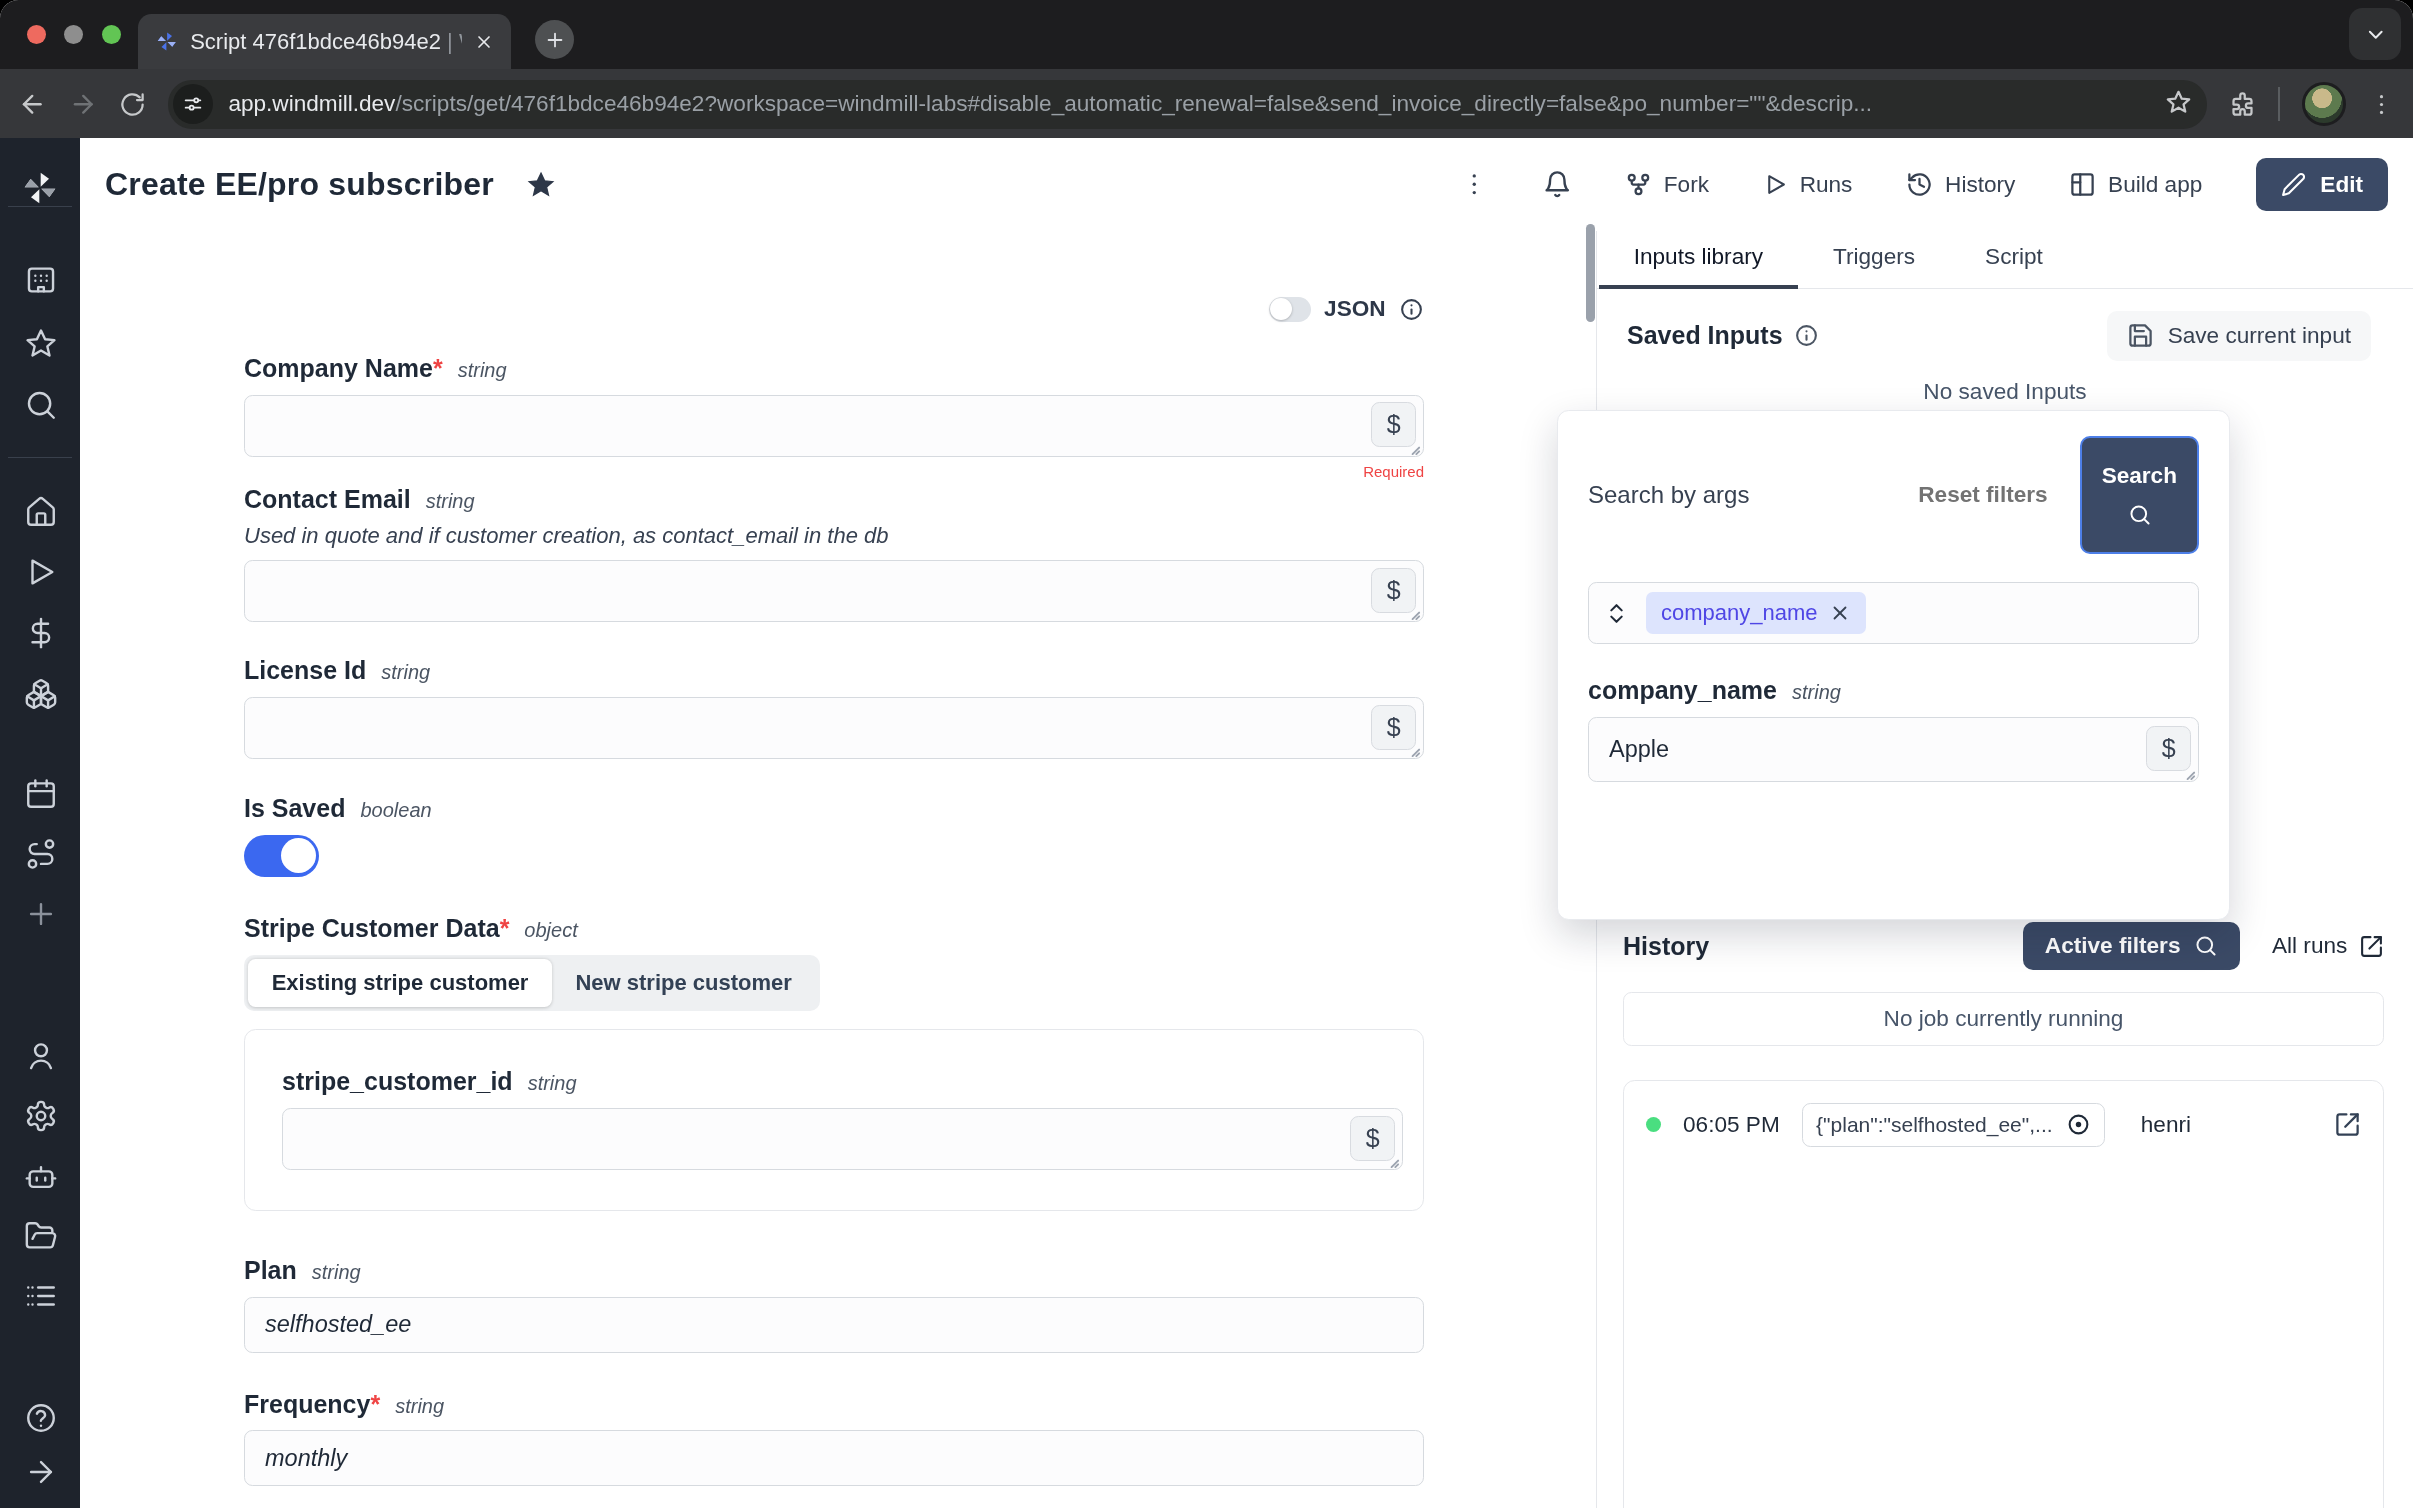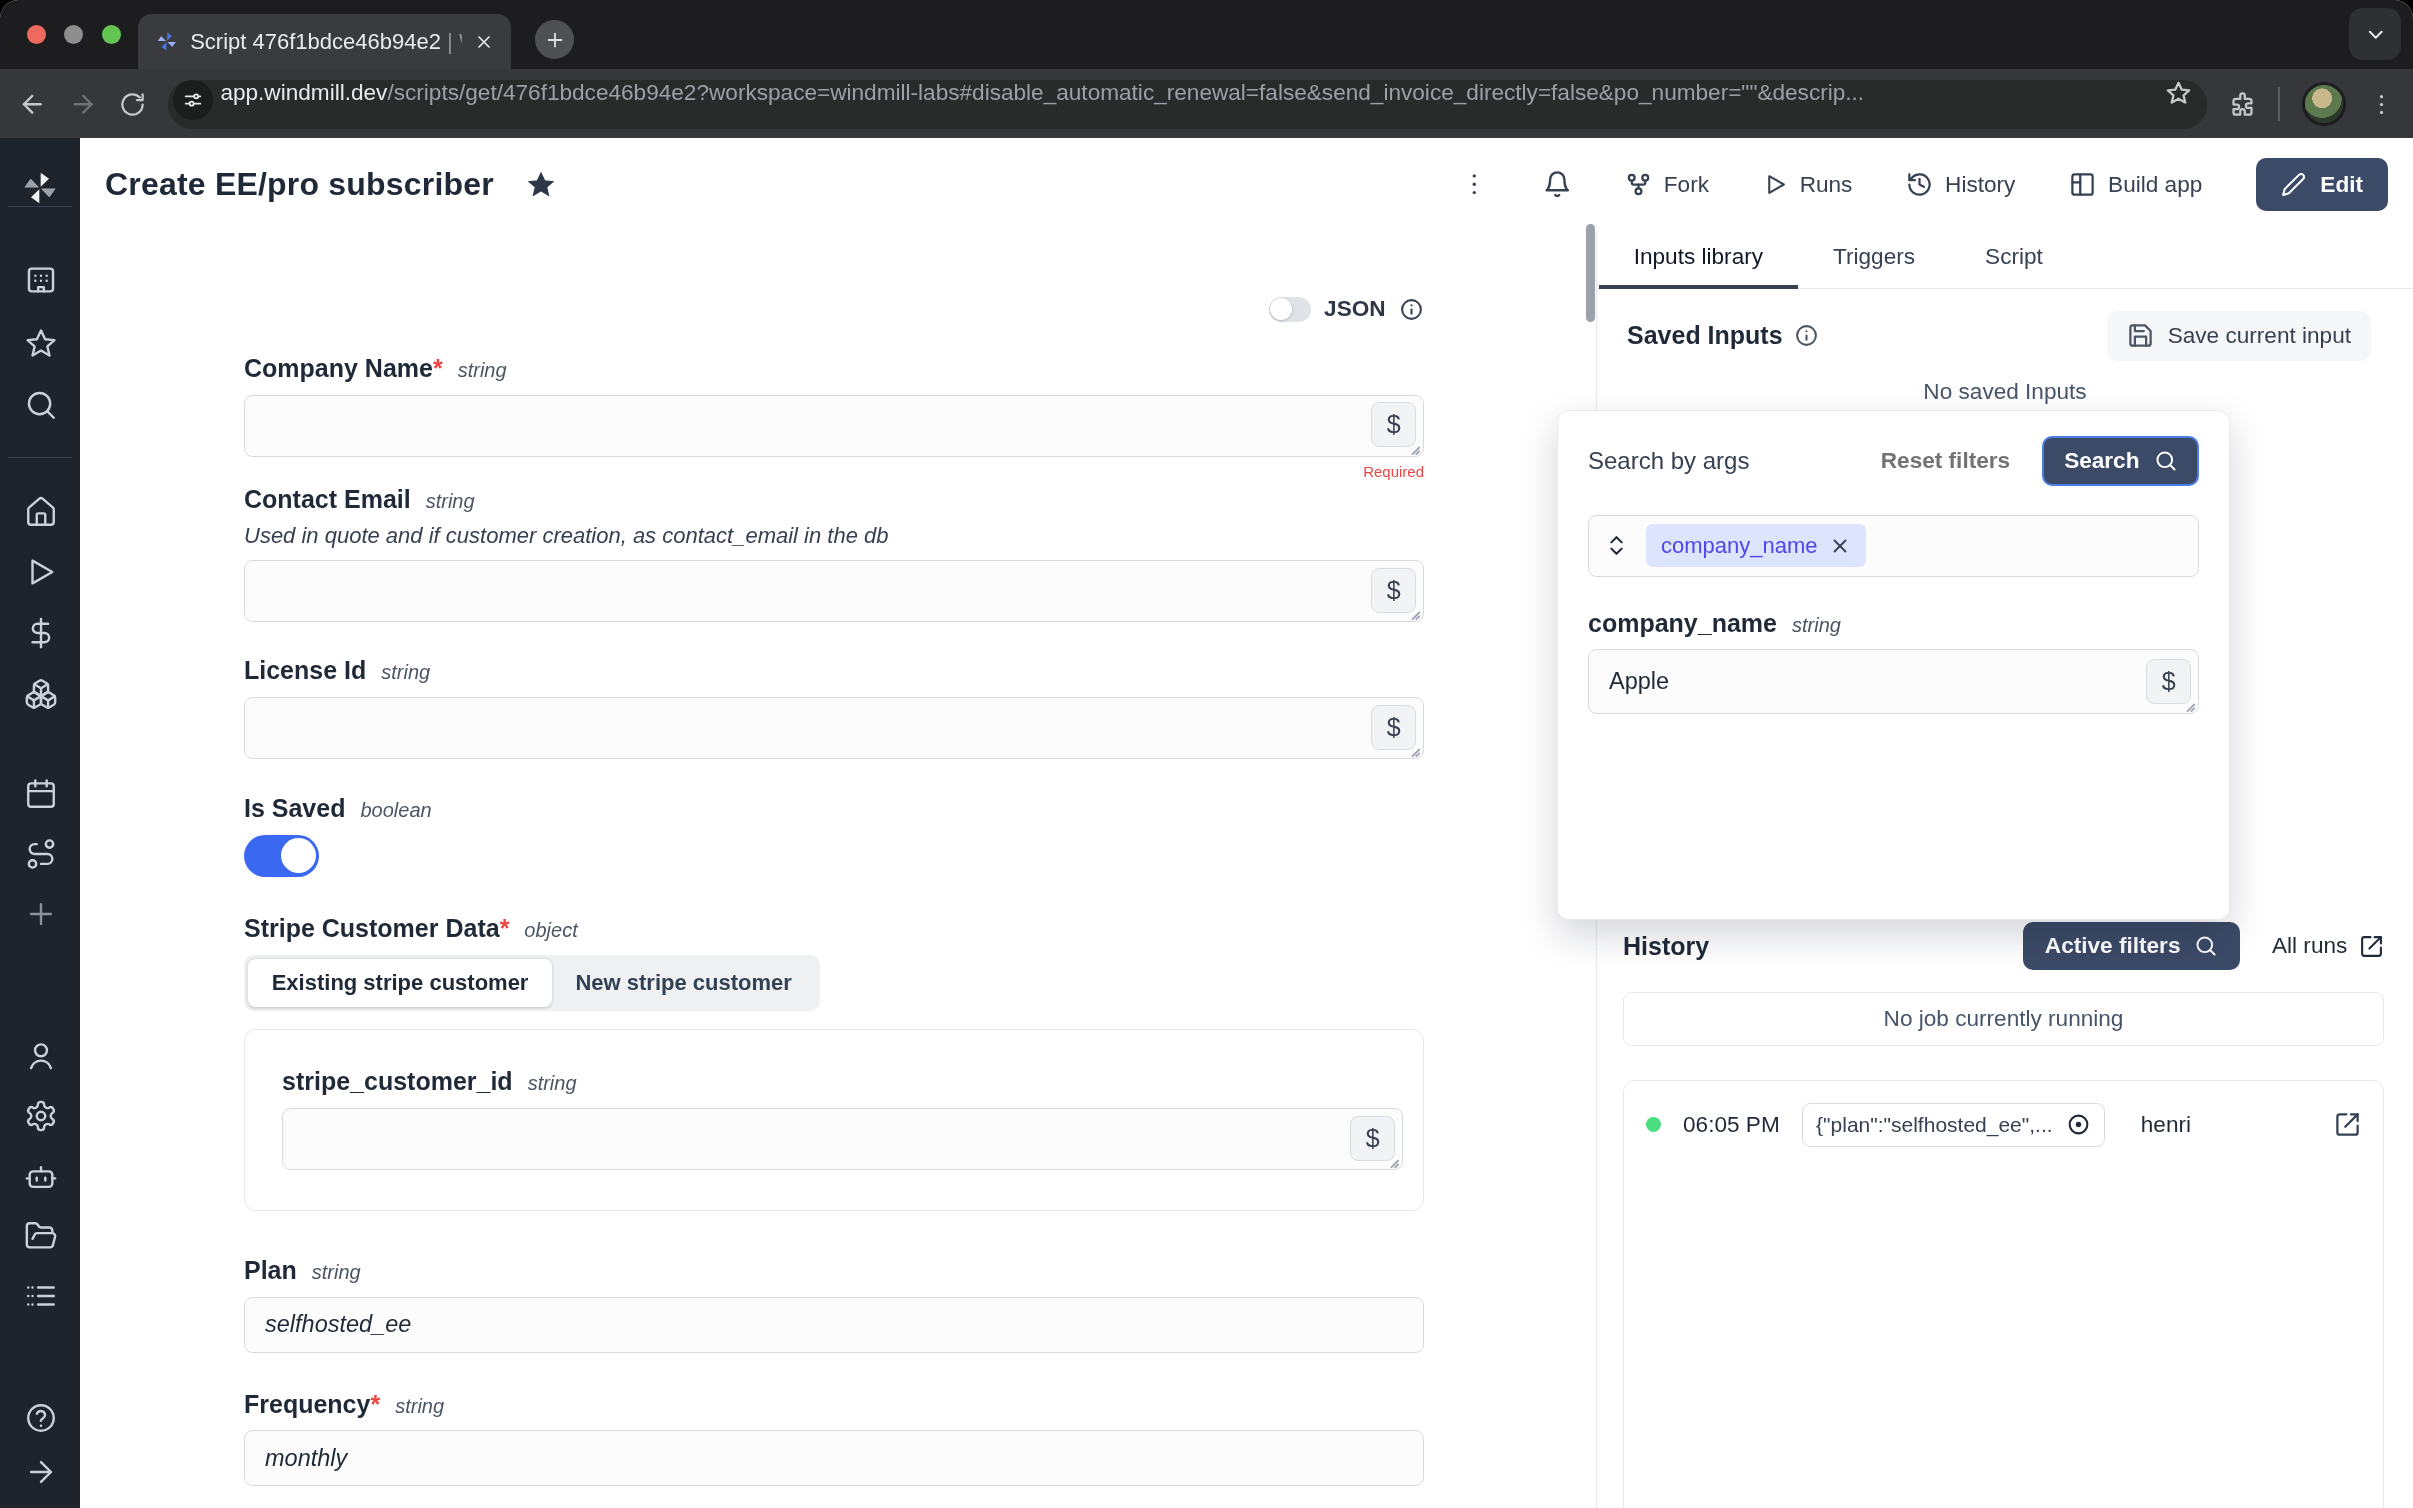--- a/index.html
+++ b/index.html
@@ -13,21 +13,21 @@
   .tl { width:19px; height:19px; border-radius:50%; }
   .tl.r { background:#ee6a5f; } .tl.y { background:#8e8e8e; } .tl.g { background:#62c554; }
   .tab { position:absolute; left:138px; bottom:0; width:373px; height:55px; background:#3a3b3e; border-radius:13.4px 13.4px 0 0; display:flex; align-items:center; padding:0 17px; gap:11.7px; color:#e8eaed; font-size:22px; }
   .tab .t-title { white-space:nowrap; overflow:hidden; }
   .tab .t-suffix { color:#8f949a; }
   .newtab { position:absolute; left:535px; bottom:10px; width:39px; height:39px; border-radius:50%; background:#4e5052; color:#dfe1e5; display:flex; align-items:center; justify-content:center; }
   .tabsearch { position:absolute; right:11.7px; top:8.4px; width:52px; height:52px; border-radius:13.4px; background:#2f3032; display:flex; align-items:center; justify-content:center; color:#e8eaed; }
   .toolbar { height:70px; background:#36373a; display:flex; align-items:center; padding:0 18.4px; gap:22px; }
   .navic { color:#c6c8ca; display:flex; align-items:center; }
   .navic.dim { color:#6f7275; }
-  .urlpill { flex:1; height:49px; background:#292b2a; border-radius:24px; display:flex; padding:0 8.4px 0 5px; gap:7px; min-width:0; }
+  .urlpill { flex:1; height:49px; background:#292b2a; border-radius:24px; display:flex; align-items:center; padding:0 8.4px 0 5px; gap:15px; min-width:0; }
   .tunewrap { width:40px; height:40px; border-radius:50%; background:#1c1e1d; display:flex; align-items:center; justify-content:center; color:#e8eaed; flex:none; }
   .urltext { flex:1; font-size:22.6px; color:#9aa0a6; white-space:nowrap; overflow:hidden; }
   .urltext .host { color:#e8eaed; }
   .pillstar { color:#c6c8ca; flex:none; margin-right:6.7px; }
   .sep { width:1.7px; height:34px; background:#5a5d60; }
   .avatar { width:44px; height:44px; border-radius:50%; border:3.4px solid #1d1d1f; background:radial-gradient(circle at 45% 35%, #c9b98a 0 30%, #5d7a4e 31% 60%, #2c3a2c 61%); }
 
   
   .app { position:absolute; top:138px; left:0; right:0; bottom:0; display:flex; }
   .sidebar { width:80px; background:#1e232c; position:relative; flex:none; }
@@ -77,21 +77,21 @@
   .saved-row { margin:22px 42px 0 30px; display:flex; align-items:center; }
   .saved-title { font-size:25px; font-weight:700; color:#1f2937; display:flex; align-items:center; gap:11.7px; }
   .save-btn { margin-left:auto; background:#f6f7f8; border-radius:10px; padding:11.7px 20px; display:flex; align-items:center; gap:13.4px; font-size:22.6px; font-weight:500; color:#374151; }
   .nosaved { margin-top:18.4px; text-align:center; font-size:22.6px; color:#475569; }
 
   
   .popup { position:absolute; left:1477px; top:272px; width:673px; height:510px; background:#fff; border:0.8px solid #e8eaee; border-radius:11.7px; box-shadow:0 15px 38px rgba(15,23,42,.18); padding:25px 30px; z-index:20; }
   .popup-head { display:flex; align-items:center; }
   .popup-title { font-size:24px; font-weight:500; color:#374151; }
   .reset { margin-left:auto; margin-right:32px; font-size:22.6px; font-weight:700; color:#737373; }
-  .search-btn { padding:10px 20px; border:2.5px solid #4d7fe8; }
+  .search-btn { padding:25px 20px; border:2.5px solid #4d7fe8;flex-direction:column; }
   .combo { margin-top:28.5px; height:62px; border:1.7px solid #d6dadf; border-radius:8.4px; background:#fcfcfd; display:flex; align-items:center; padding:0 15px; gap:17px; }
   .pill { background:#dde4fd; color:#4f46e5; font-size:22px; font-weight:500; border-radius:6.7px; padding:8.4px 15px; display:flex; align-items:center; gap:11.7px; }
   .pill .x { color:#374151; }
   .popup .inputbox { height:65px; }
 
   
   .history { position:absolute; left:26px; right:29px; top:691px; }
   .hist-head { display:flex; align-items:center; }
   .hist-title { font-size:25px; font-weight:700; color:#1f2937; }
   .active-filters { margin-left:auto; padding:11px 22px; }

